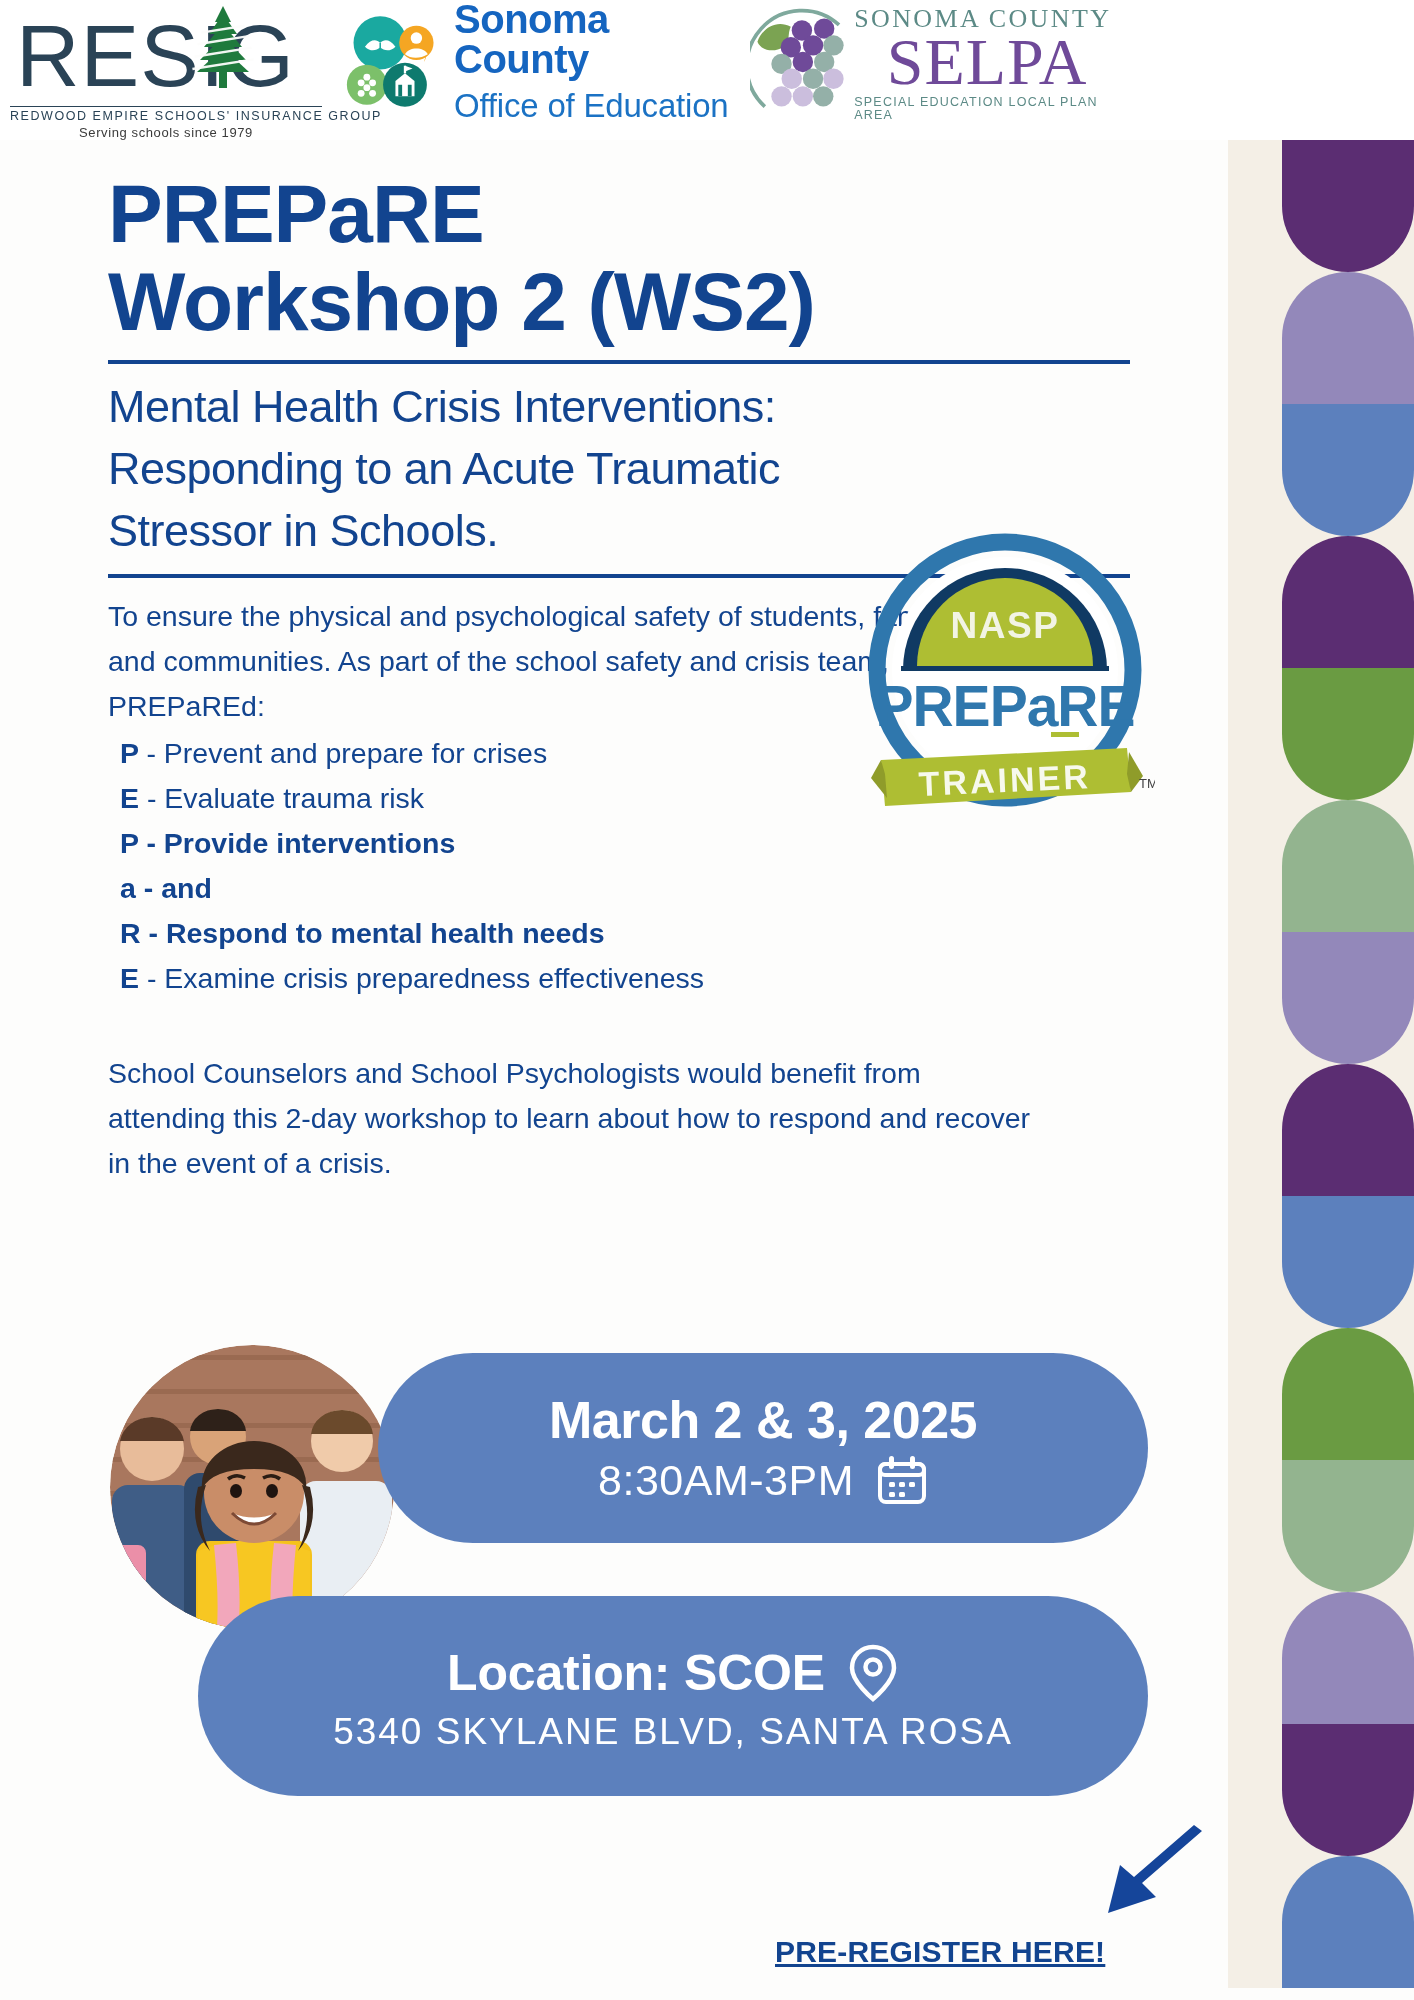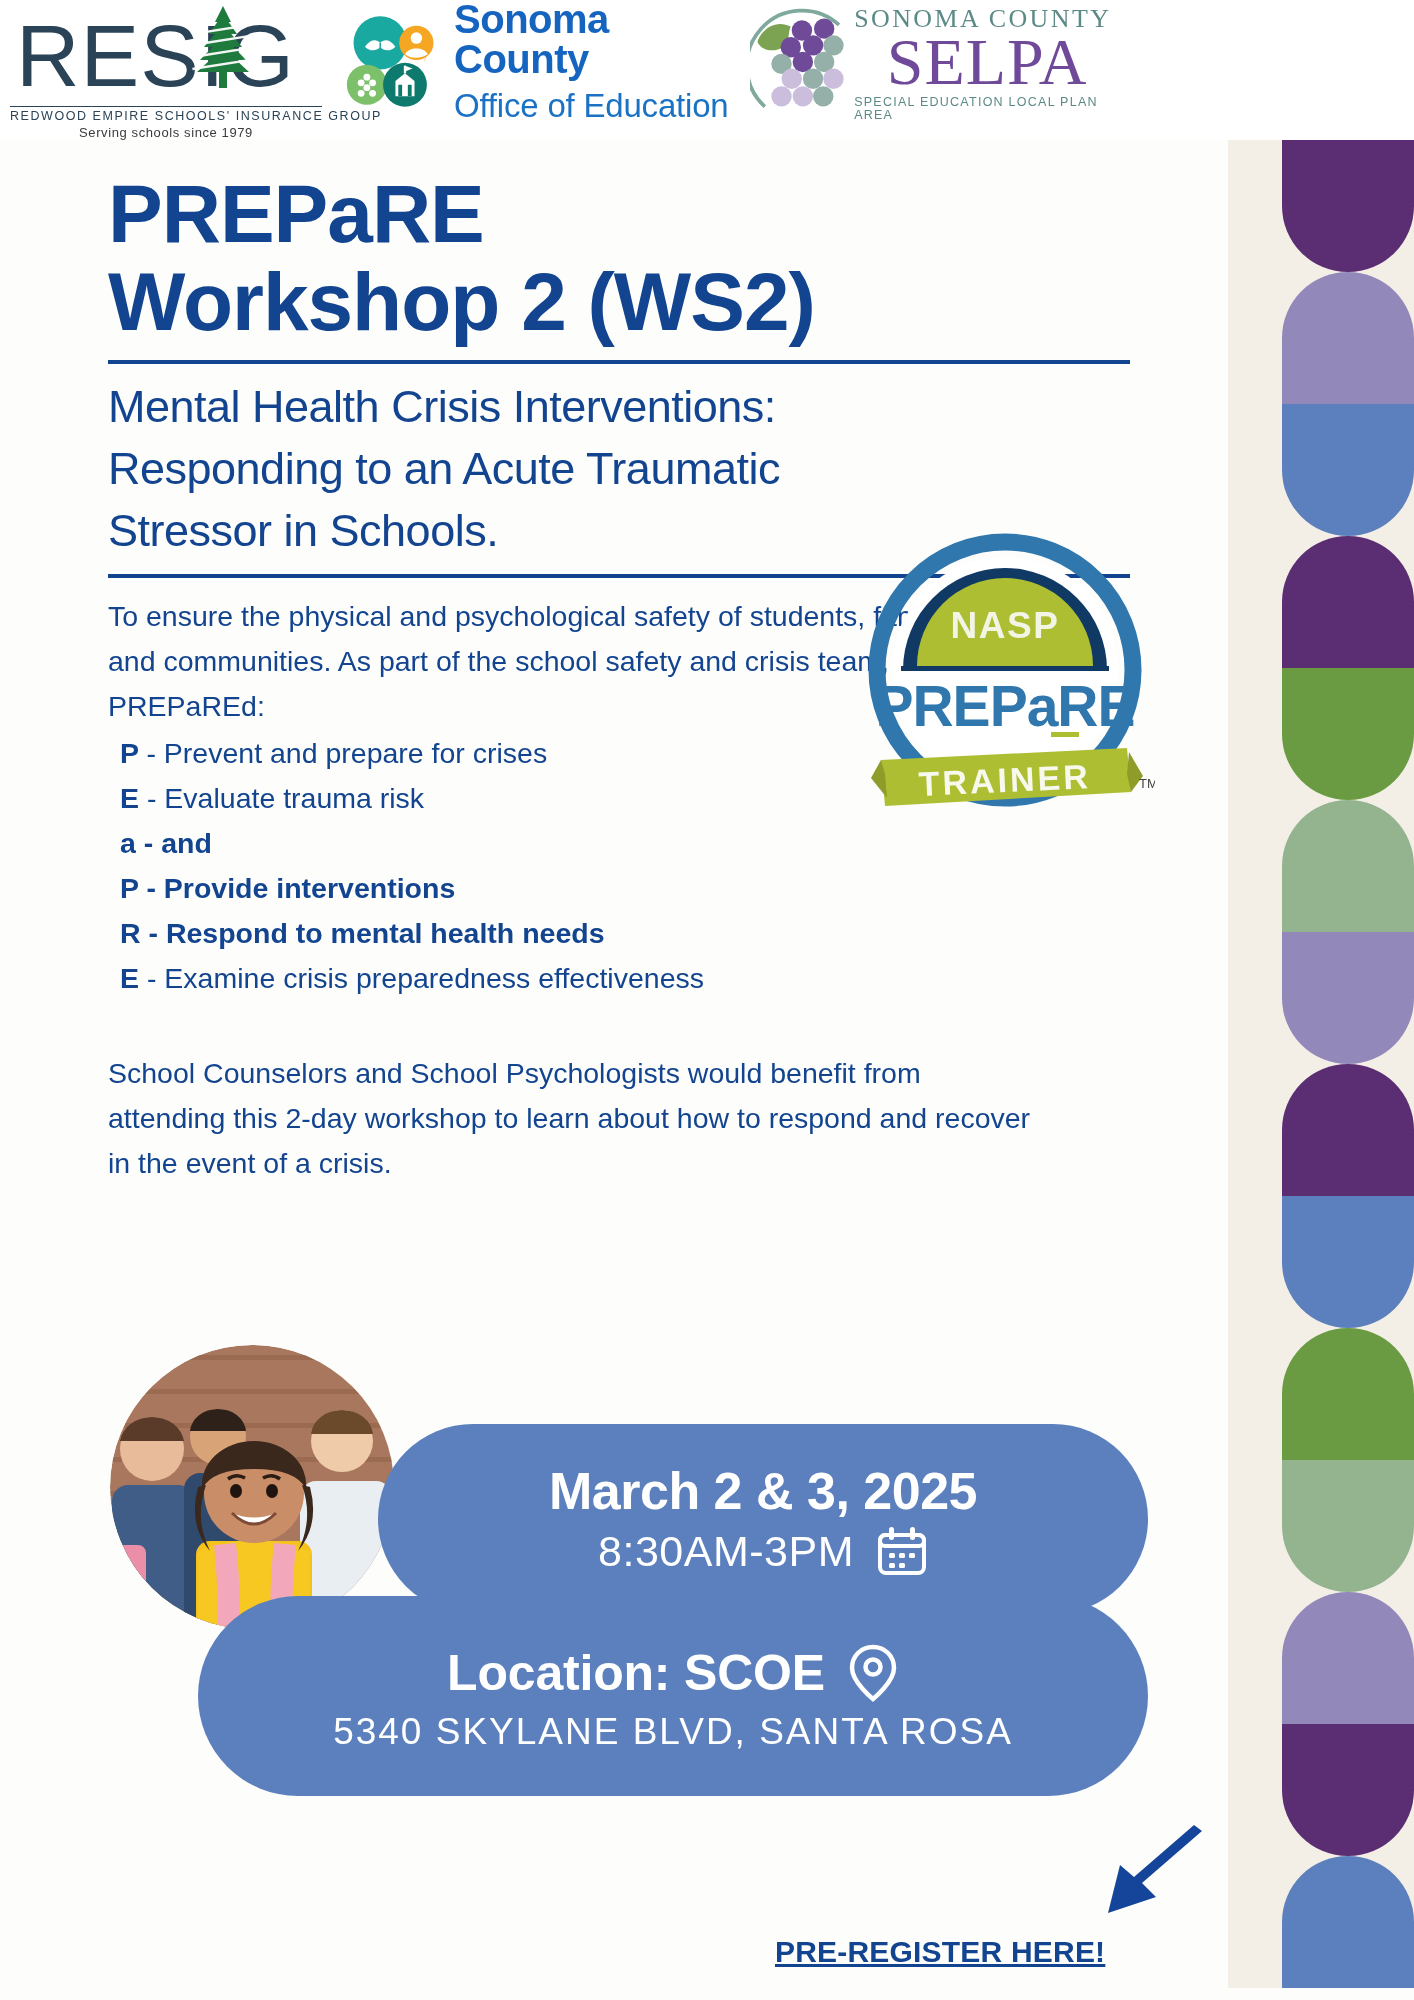--- a/index.html
+++ b/index.html
@@ -251,21 +251,21 @@
     background: #5c80bd;
     border-radius: 130px;
     display: flex;
     flex-direction: column;
     align-items: center;
     justify-content: center;
     color: #ffffff;
   }
   .pill-date {
     left: 378px;
-    top: 1424px;
+    top: 1353px;
     width: 770px;
     height: 190px;
   }
   .pill-loc {
     left: 198px;
     top: 1596px;
     width: 950px;
     height: 200px;
   }
   .pill-date .l1 {
@@ -450,22 +450,22 @@
         <span>Stressor in Schools.</span>
       </h2>
       <div class="rule2"></div>
     </div>
 
     <div class="body-block">
       <p class="intro">To ensure the physical and psychological safety of students, families, staff, and communities. As part of the school safety and crisis team, you must be PREPaREd:</p>
       <ul class="prepare-list" id="prepare-list">
           <li><span class="ltr">P </span><span>- Prevent and prepare for crises</span></li>
           <li><span class="ltr">E </span><span>- Evaluate trauma risk</span></li>
+          <li class="bold"><span class="ltr">P </span><span>- Provide interventions</span></li>
           <li class="bold"><span class="ltr">a </span><span>- and</span></li>
-          <li class="bold"><span class="ltr">P </span><span>- Provide interventions</span></li>
           <li class="bold"><span class="ltr">R </span><span>- Respond to mental health needs</span></li>
           <li><span class="ltr">E </span><span>- Examine crisis preparedness effectiveness</span></li>
         </ul>
       <p class="benefit">School Counselors and School Psychologists would benefit from attending this 2-day workshop to learn about how to respond and recover in the event of a crisis.</p>
     </div>
   </div>
 
   <svg class="nasp-badge" viewBox="0 0 300 290">
     <circle cx="150" cy="140" r="128" fill="none" stroke="#2f77ad" stroke-width="17"></circle>
     <circle cx="150" cy="140" r="113" fill="#ffffff"></circle>

